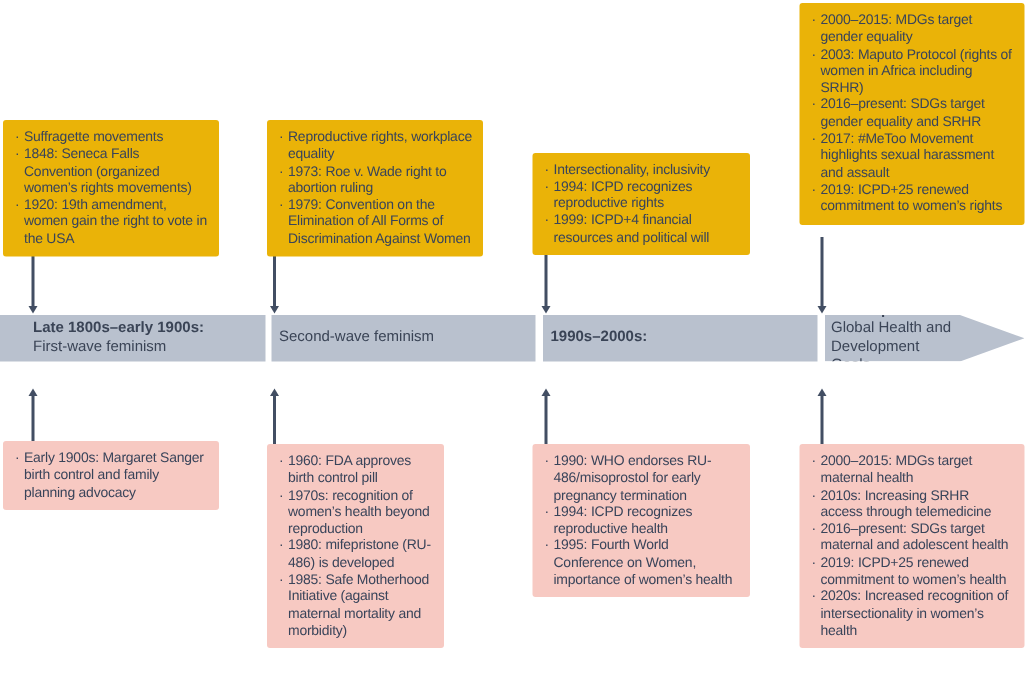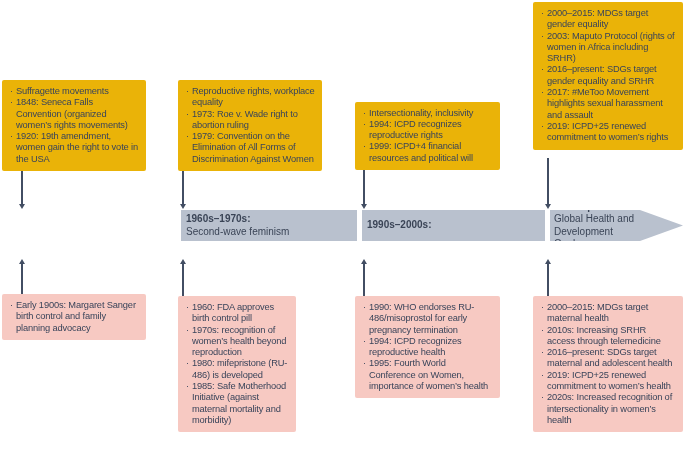--- a/index.html
+++ b/index.html
@@ -81,22 +81,25 @@
   <div class="box blue" style="left:533px;top:2px;width:150px;">
     <ul>
         <li>2000–2015: MDGs target gender equality</li>
         <li>2003: Maputo Protocol (rights of women in Africa including SRHR)</li>
         <li>2016–present: SDGs target gender equality and SRHR</li>
         <li>2017: #MeToo Movement highlights sexual harassment and assault</li>
         <li>2019: ICPD+25 renewed commitment to women’s rights</li>
       </ul>
   </div>
 
+  <div class="seg" style="left:0;width:177px;padding-left:22px;">
+    <div class="seg-period">Late 1800s–early 1900s:</div>
+    <div class="seg-label">First-wave feminism</div>
+  </div>
   <div class="seg" style="left:181px;width:176px;padding-left:5px;">
-    <div class="seg-period">1960s–1970s:</div>
     <div class="seg-label">Second-wave feminism</div>
   </div>
   <div class="seg" style="left:362px;width:183px;padding-left:5px;">
     <div class="seg-period">1990s–2000s:</div>
   </div>
   <div class="seg arrow-end" style="left:550px;width:133px;padding-left:4px;padding-right:44px;">
     <div class="seg-period">2000s–present:</div>
     <div class="seg-label">Global Health and Development Goals</div>
   </div>
 

